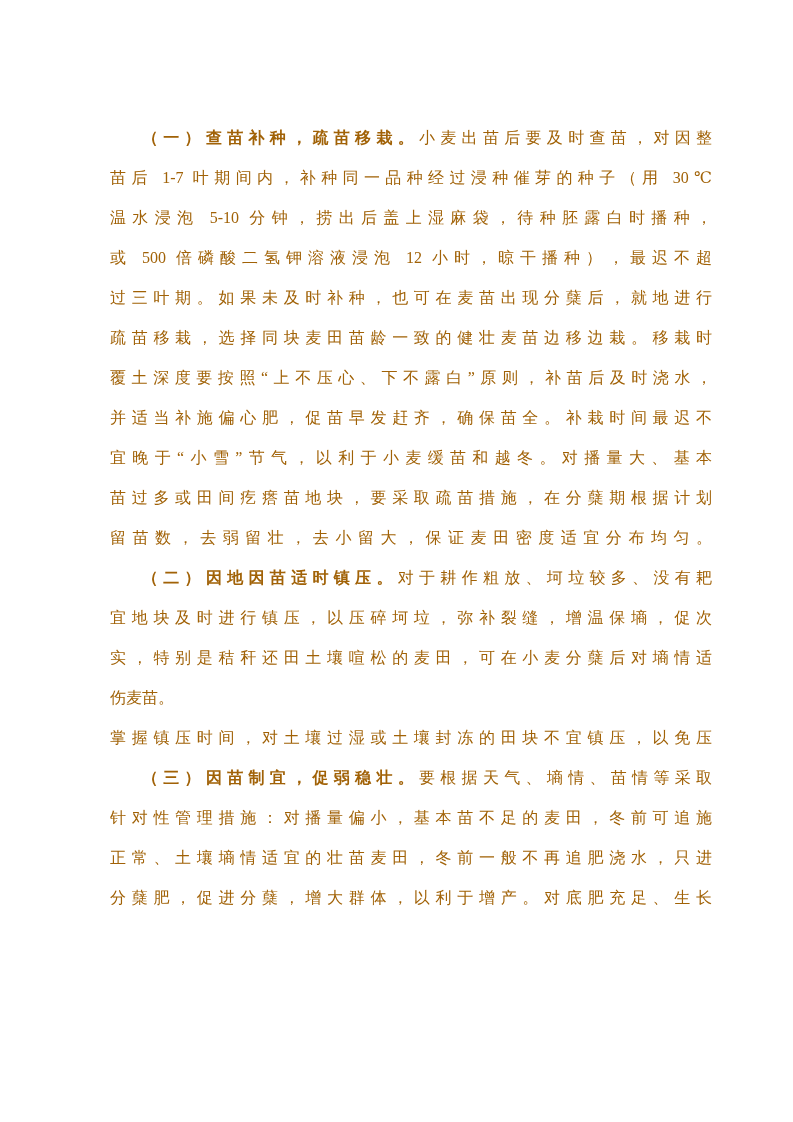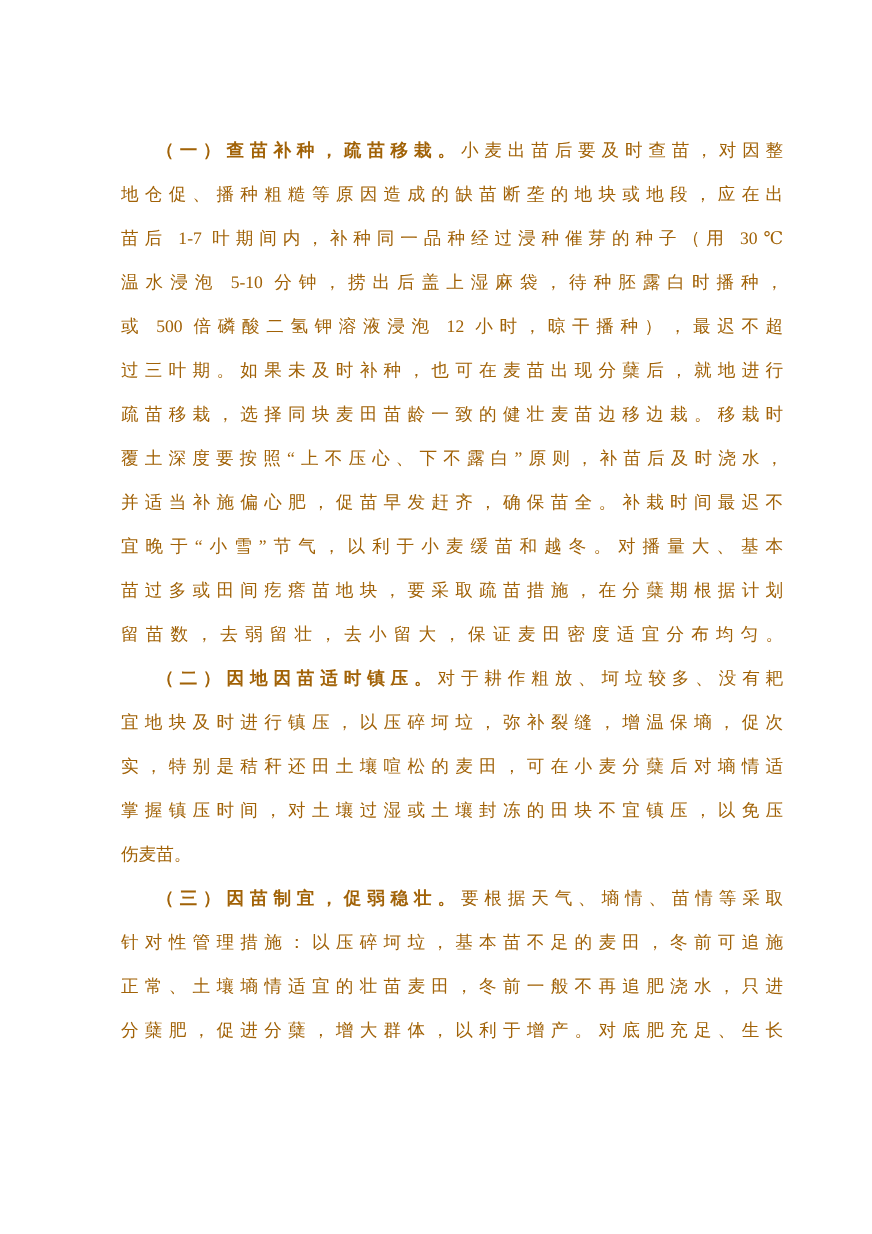--- a/index.html
+++ b/index.html
@@ -41,37 +41,36 @@
     font-weight: 700;
   }
 </style>
 </head>
 <body>
 
 <div class="page">
   <div class="text-column">
 
     <div class="line first"><span class="lead">（一）查苗补种，疏苗移栽。</span><span>小麦出苗后要及时查苗，对因整</span></div>
-    <div class="line">地仓促、播种粗糙等原因造成的缺苗断垄的地块或地段，应在出</div>
     <div class="line">苗后 1-7 叶期间内，补种同一品种经过浸种催芽的种子（用 30℃</div>
     <div class="line">温水浸泡 5-10 分钟，捞出后盖上湿麻袋，待种胚露白时播种，</div>
     <div class="line">或 500 倍磷酸二氢钾溶液浸泡 12 小时，晾干播种），最迟不超</div>
     <div class="line">过三叶期。如果未及时补种，也可在麦苗出现分蘖后，就地进行</div>
     <div class="line">疏苗移栽，选择同块麦田苗龄一致的健壮麦苗边移边栽。移栽时</div>
     <div class="line">覆土深度要按照“上不压心、下不露白”原则，补苗后及时浇水，</div>
     <div class="line">并适当补施偏心肥，促苗早发赶齐，确保苗全。补栽时间最迟不</div>
     <div class="line">宜晚于“小雪”节气，以利于小麦缓苗和越冬。对播量大、基本</div>
     <div class="line">苗过多或田间疙瘩苗地块，要采取疏苗措施，在分蘖期根据计划</div>
     <div class="line">留苗数，去弱留壮，去小留大，保证麦田密度适宜分布均匀。</div>
 
     <div class="line first"><span class="lead">（二）因地因苗适时镇压。</span><span>对于耕作粗放、坷垃较多、没有耙</span></div>
     <div class="line">宜地块及时进行镇压，以压碎坷垃，弥补裂缝，增温保墒，促次</div>
     <div class="line">实，特别是秸秆还田土壤喧松的麦田，可在小麦分蘖后对墒情适</div>
+    <div class="line left">伤麦苗。</div>
     <div class="line">掌握镇压时间，对土壤过湿或土壤封冻的田块不宜镇压，以免压</div>
-    <div class="line left">伤麦苗。</div>
 
     <div class="line first"><span class="lead">（三）因苗制宜，促弱稳壮。</span><span>要根据天气、墒情、苗情等采取</span></div>
-    <div class="line">针对性管理措施：以压碎坷垃，基本苗不足的麦田，冬前可追施</div>
+    <div class="line">针对性管理措施：对播量偏小，基本苗不足的麦田，冬前可追施</div>
     <div class="line">正常、土壤墒情适宜的壮苗麦田，冬前一般不再追肥浇水，只进</div>
     <div class="line">分蘖肥，促进分蘖，增大群体，以利于增产。对底肥充足、生长</div>
 
   </div>
 </div>
 
 </body></html>

